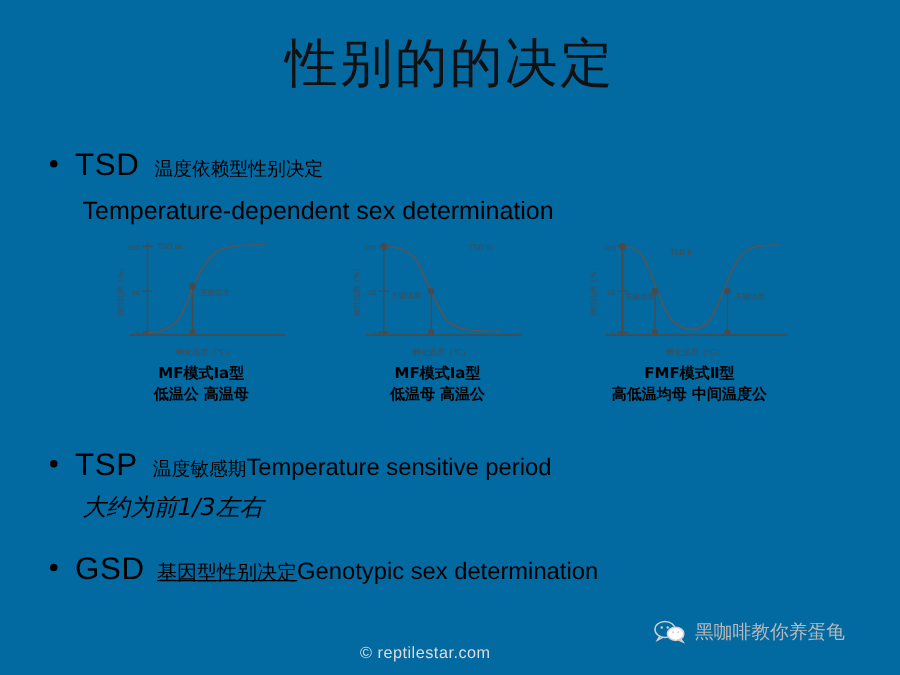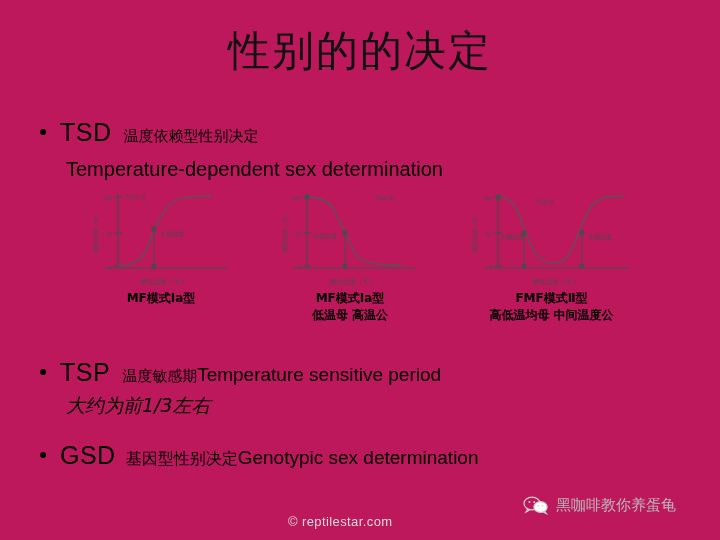--- a/index.html
+++ b/index.html
@@ -11,21 +11,21 @@
     width: 720px;
     height: 540px;
     position: relative;
     overflow: hidden;
     font-family: "Liberation Sans", sans-serif;
     color: #000000;
   }
   .slide {
     position: absolute;
     inset: 0;
-    background: #be185d;
+    background: #0369a1;
   }
 
   
   .title {
     position: absolute;
     top: 28px;
     left: 0;
     width: 720px;
     text-align: center;
     font-family: "DejaVu Serif", serif;
@@ -61,20 +61,21 @@
   }
   .cn {
     font-family: "DejaVu Sans", sans-serif;
     font-size: 15px;
     margin-left: 12px;
   }
   .cn-sm {
     font-family: "DejaVu Sans", sans-serif;
     font-size: 16px;
     margin-left: 10px;
+    text-decoration: underline;
   }
   .en {
     font-family: "Liberation Sans", sans-serif;
     font-size: 19px;
   }
   .en-sub {
     position: absolute;
     font-family: "Liberation Sans", sans-serif;
     font-size: 20px;
     white-space: nowrap;
@@ -177,20 +178,21 @@
         <line x1="68" y1="43" x2="68" y2="80" stroke="#4a4a4a" stroke-width="1"></line>
         <rect x="65.6" y="40.6" width="4.6" height="4.6" fill="#4a4a4a"></rect>
         <rect x="65.6" y="77.8" width="4.6" height="4.6" fill="#4a4a4a"></rect>
 
         <text x="74" y="50" font-family="DejaVu Sans, sans-serif" font-size="6" fill="#4a4a4a">关键温度</text>
 
         <text x="78" y="98" font-family="DejaVu Sans, sans-serif" font-size="6.5" fill="#4a4a4a" text-anchor="middle">孵化温度（℃）</text>
       </svg>
       <div class="chart-caption">
         <div>MF模式Ⅰa型</div>
+        <div>低温公 高温母</div>
       </div>
     </div>
 
     <div class="chart-block" style="left:215px;">
       <svg class="chart-svg" width="150" height="102" viewBox="0 0 150 102">
         <line x1="32" y1="8" x2="32" y2="82" stroke="#4a4a4a" stroke-width="1.1"></line>
         <line x1="18" y1="82" x2="142" y2="82" stroke="#4a4a4a" stroke-width="1.1"></line>
         <line x1="28" y1="11" x2="36" y2="11" stroke="#4a4a4a" stroke-width="1.1"></line>
         <line x1="28" y1="47" x2="36" y2="47" stroke="#4a4a4a" stroke-width="1.1"></line>
         <line x1="28" y1="80" x2="36" y2="80" stroke="#4a4a4a" stroke-width="1.1"></line>

